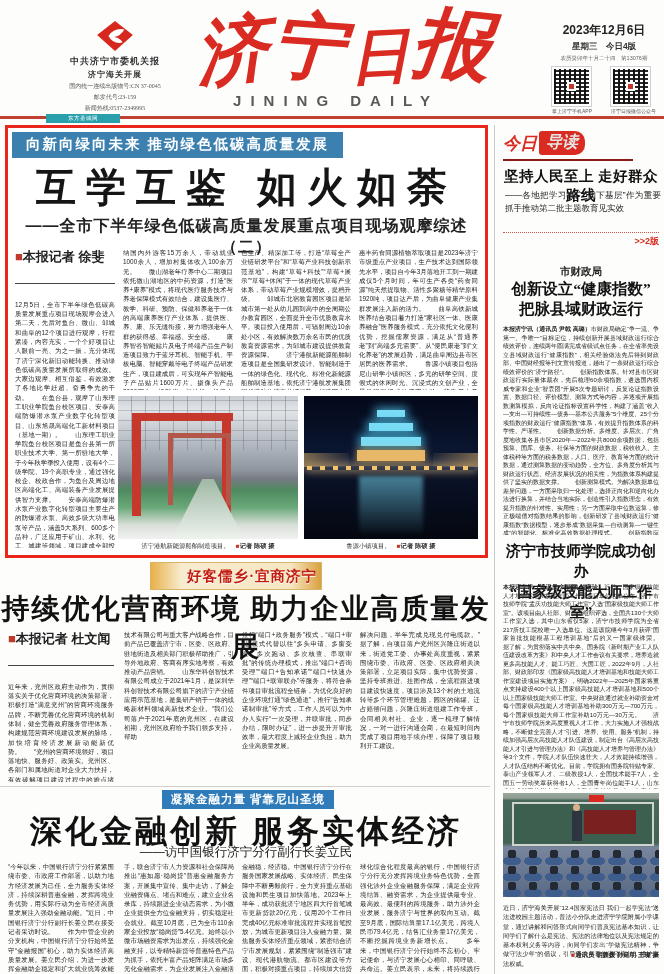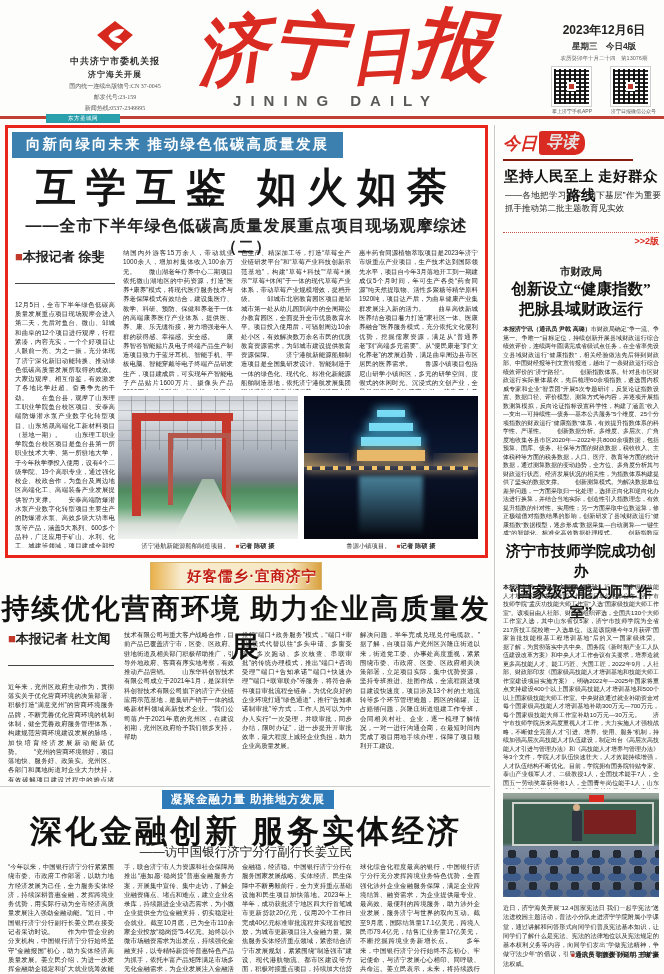--- a/index.html
+++ b/index.html
@@ -268,21 +268,21 @@
   <div class="abs biz-headline">持续优化营商环境  助力企业高质量发展</div>
   <div class="col biz-c1">
     <div class="byline"><span class="sq">■</span><span>本报记者 杜文闻</span></div>
     <span>近年来，兖州区政府主动作为，贯彻落实关于优化营商环境的决策部署，积极打造“满意兖州”的营商环境服务品牌，不断完善优化营商环境的机制体制，健全完善政府服务管理体系，构建规范营商环境建设发展的脉络，加快培育经济发展新动能新优势。　　“兖州的营商环境很好，项目落地快、服务好、政策实。兖州区、各部门和属地街道对企业大力扶持，有效破解项目建设过程中的难点堵点，营商环境持续优化，企业获得感不断增强。”山东华科创智</span>
   </div>
   <div class="col biz-c2">技术有限公司与重大客户战略合作，目前产品已覆盖济宁市，区委、区政府、驻地街道及相关部门积极帮助推广，引导外地政府、客商有序实地考察，有效推动产品营销。　　山东华科创智技术有限公司成立于2021年1月，是深圳华科创智技术有限公司旗下的济宁产业链应用示范基地，是集研产销于一体的战略新材料领域高新技术企业。“我们公司落户于2021年底的兖州区，在建设初期，兖州区政府给予我们很多支持，帮助</div>
   <div class="col biz-c3">推行“端口+政务服务”模式，“端口+审批”模式代替以往“多头申请、多窗受理、多次跑动、多次核查、串联审批”的传统办理模式，推出“端口+咨询受理”“端口+告知承诺”“端口+快速办理”“端口+联审联办”等服务，将符合条件项目审批流程全链条，为优化良好的企业环境打通“绿色通道”，推行“告知承诺制审批”等方式，工作人员可以为中办人实行“一次受理，并联审批，同步办结，限时办证”，进一步提升开审批效率，最大程度上减轻企业负担，助力企业高质量发展。</div>
   <div class="col biz-c4">解决问题，半年完成兑现兑付电缆款。”　　据了解，自项目落户兖州区兴隆庄街道以来，街道党工委、办事处高度重视，紧紧围绕市委、市政府、区委、区政府相关决策部署，立足项目实际，集中优势资源，坚持专班推进、挂图作战，全流程跟进项目建设快速度，项目涉及13个村的土地流转等多个环节管理难题，园区的储罐、迁占赔偿问题，兴隆庄街道组建工作专班，会同相关村社、企业，逐一梳理了解情况，一对一进行沟通会商，在最短时间内完成了项目用地手续办理，保障了项目顺利开工建设。</div>
 
   <div class="abs fin-sep"></div>
-  <div class="abs fin-banner">凝聚金融力量  助推地方发展</div>
+  <div class="abs fin-banner">凝聚金融力量  背靠尼山圣境</div>
   <div class="abs fin-headline">深化金融创新  服务实体经济</div>
   <div class="abs fin-subhead">——访中国银行济宁分行副行长姜立民</div>
   <div class="col fin-c1">
     <span>“今年以来，中国银行济宁分行紧紧围绕市委、市政府工作部署，以助力地方经济发展为己任，全力服务实体经济，持续深耕普惠金融，发挥跨境业务优势，用实际行动为全市经济高质量发展注入强劲金融动能。”近日，中国银行济宁分行副行长姜立民在接受记者采访时说。　　作为中管企业的分支机构，中国银行济宁分行始终坚守“金融报国”初心，助力实体经济高质量发展。姜立民介绍，为进一步发挥金融助企稳定和扩大就业统筹效能作用，中国银行济宁分行以稳岗扩岗专项贷款为抓</span>
   </div>
   <div class="col fin-c2">手，联合济宁市人力资源和社会保障局推出“惠如愿·稳岗贷”普惠金融服务方案，开展集中宣传、集中走访，了解企业融资痛点、堵点和难点，建立企业名录库，持续跟进企业动态需求，为小微企业提供全方位金融支持，切实稳定社会就业。截至10月底，已为全市110余家企业投放“稳岗贷”5.4亿元。始终以小微市场融资需求为出发点，持续强化金融支持，以专精特新贷等普惠特色产品为抓手，依托丰富产品矩阵满足市场多元化金融需求，为企业发展注入金融活水。截至10月末，普惠小微贷款余额51.5亿元，较年初新增12亿元。　　谈及如何持续为经济社会发展提供高质量服务时，姜立民表示，金融活，经济活。</div>
   <div class="col fin-c3">金融稳，经济稳。中国银行济宁分行在服务国家发展战略、实体经济、民生保障中不断勇毅前行，全力支持重点基础设施和民生项目加快落地。2023年上半年，成功获批济宁地区四大行首笔城市更新贷款20亿元，仅用20个工作日完成40亿元标准审批流程并实现首笔投放，为城市更新项目注入金融力量。聚焦服务实体经济重点领域，紧密结合济宁市发展规划，紧紧围绕“制造强市”建设、现代港航物流、都市区建设等方面，积极对接重点项目，持续加大信贷投放力度，提高金融服务质效，为重点项目建设提供充足金融保障。　　此外，作为我国持续经营时间最长、全</div>
   <div class="col fin-c4">球化综合化程度最高的银行，中国银行济宁分行充分发挥跨境业务特色优势，全面强化涉外企业金融服务保障，满足企业跨境结算、融资需求，为企业提供最专业、最高效、最便利的跨境服务，助力涉外企业发展，服务济宁与世界的双向互动。截至9月底，国际结算量17.1亿美元，跨境人民币79.4亿元，结售汇业务量17亿美元，不断挖掘跨境业务新增长点。　　多年来，中国银行济宁分行始终不忘初心、牢记使命，与济宁发展心心相印、同呼吸、共命运。姜立民表示，未来，将持续践行金融报国的使命与担当，着力服务实体经济与社会民生，奋力书写新的金融篇章。</div>
 
   <div class="abs sidebar">

